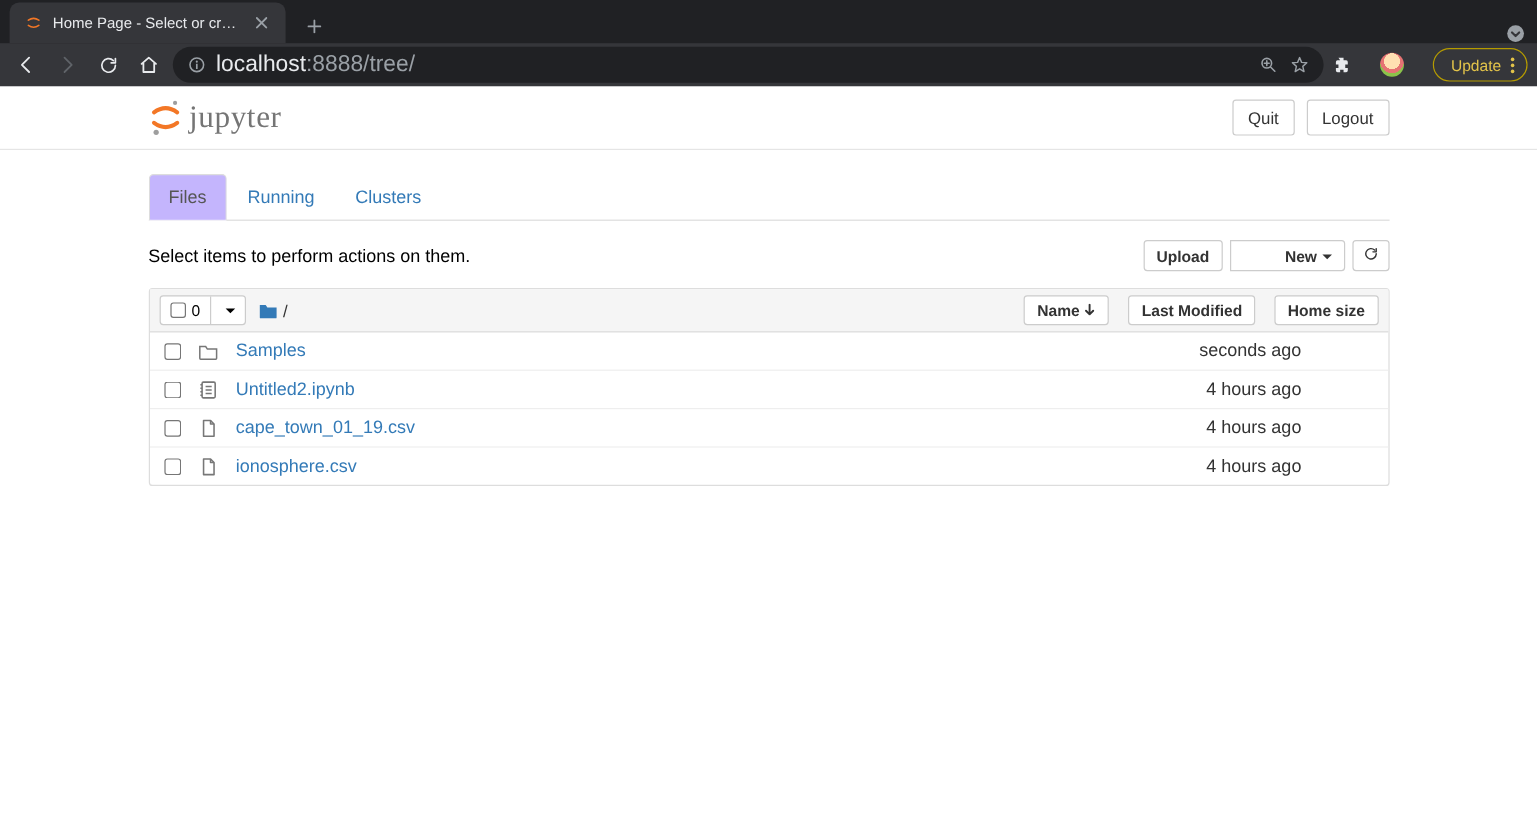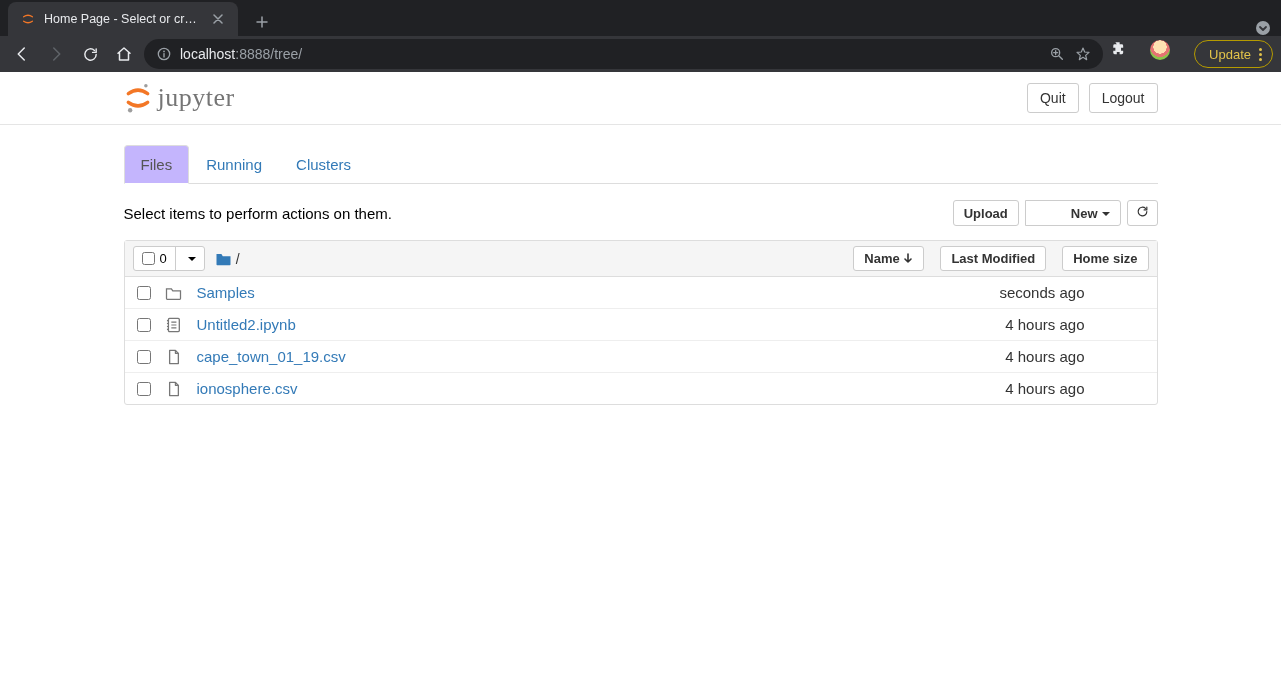--- a/index.html
+++ b/index.html
@@ -13,24 +13,24 @@
   .tab .title { flex: 1; white-space: nowrap; overflow: hidden; text-overflow: ellipsis; font-size: 12.5px; color: #e8eaed; }
   .tab .close { width: 16px; height: 16px; display:flex; align-items:center; justify-content:center; color:#9aa0a6; cursor:pointer; }
   .new-tab { width: 28px; height: 28px; margin-left: 10px; display:flex; align-items:center; justify-content:center; color:#9aa0a6; cursor:pointer; border-radius:50%; }
   .chrome-menu-right { margin-left:auto; margin-right:10px; display:flex; align-items:center; gap:12px; color:#9aa0a6; }
 
   .toolbar { display:flex; align-items:center; height: 36px; padding: 0 8px; gap: 6px; background:#35363a; }
   .tb-btn { width: 28px; height: 28px; display:flex; align-items:center; justify-content:center; color:#9aa0a6; cursor:pointer; border-radius:50%; }
   .tb-btn.disabled { color:#5f6368; cursor:default; }
   .omnibox { flex:1; display:flex; align-items:center; background:#202124; border-radius:16px; height:30px; padding:0 12px; gap:8px; }
   .omnibox .info { color:#9aa0a6; display:flex; align-items:center; justify-content:center; width:16px; height:16px; }
-  .omnibox .url { color:#e8eaed; font-size:14px; }
+  .omnibox .url { color:#e8eaed; font-size:19px; }
   .omnibox .url .dim { color:#9aa0a6; }
   .omnibox-right { margin-left:auto; display:flex; align-items:center; gap:10px; color:#9aa0a6; }
-  .ext-icons { display:flex; align-items:flex-start; gap:24px; color:#e8eaed; }
+  .ext-icons { display:flex; align-items:center; gap:24px; color:#e8eaed; }
   .avatar { width:20px; height:20px; border-radius:50%; background: radial-gradient(circle at 50% 35%, #ffe0b2 0 40%, #e57373 41% 60%, #8bc34a 61% 100%); }
   .update-btn { border:1px solid #b59b00; color:#e2c34a; border-radius:16px; height:28px; padding:0 10px 0 14px; display:flex; align-items:center; gap:8px; background:transparent; font-size:13px; cursor:pointer; }
   .update-dots { display:inline-flex; flex-direction:column; gap:2px; }
   .update-dots i { width:3px; height:3px; background:#e2c34a; border-radius:50%; display:block; }
 
   
   .page { background:#fff; }
   .jp-header { display:flex; align-items:center; padding: 6px 0 6px 0; border-bottom:1px solid #e5e5e5; }
   .jp-container { width: 1034px; margin: 0 auto; }
   .jp-logo { display:flex; align-items:center; gap:6px; padding:4px 0; }

